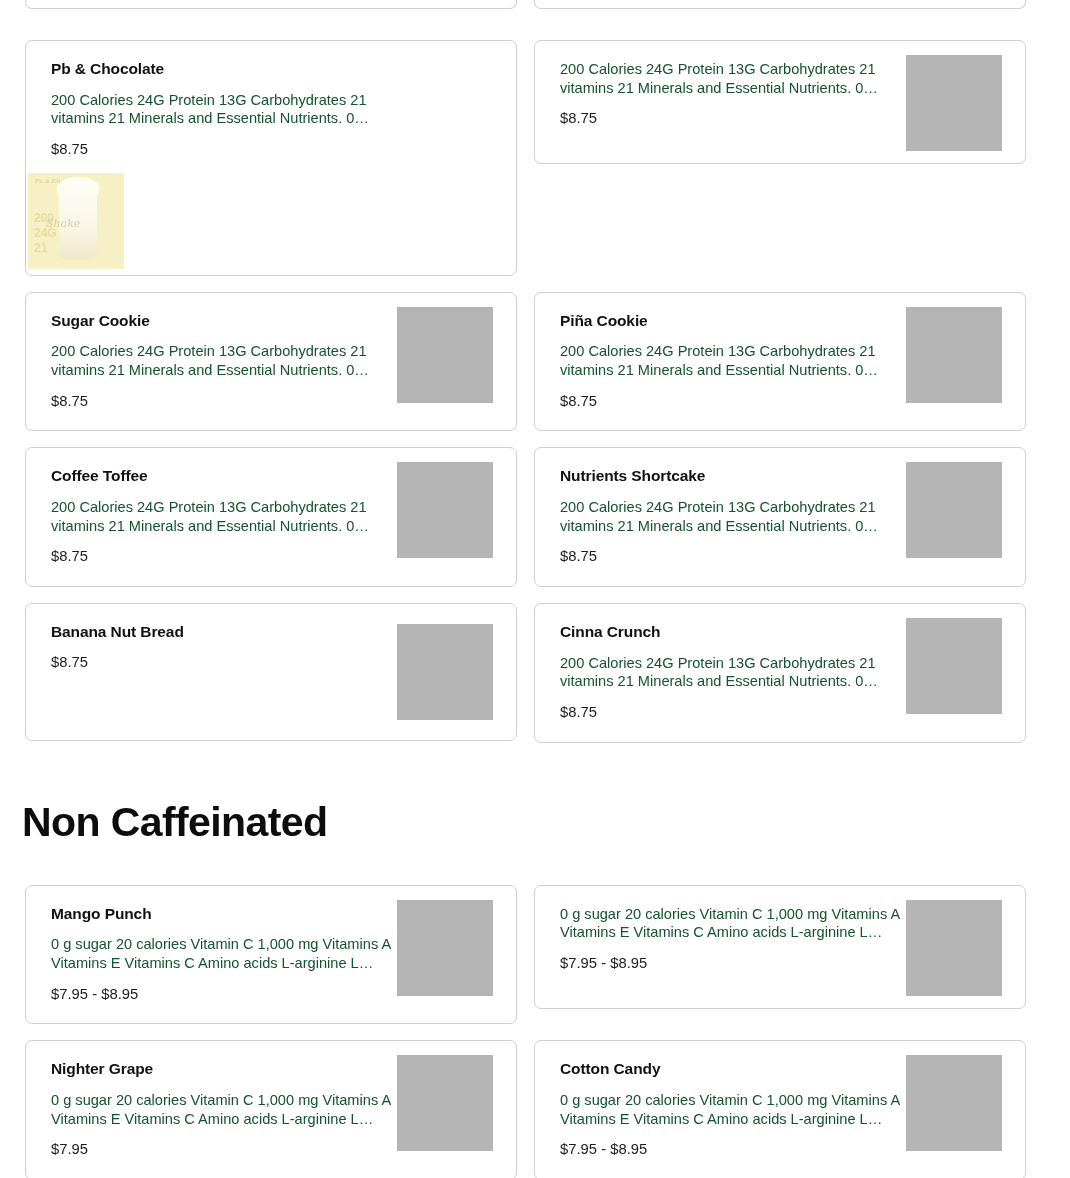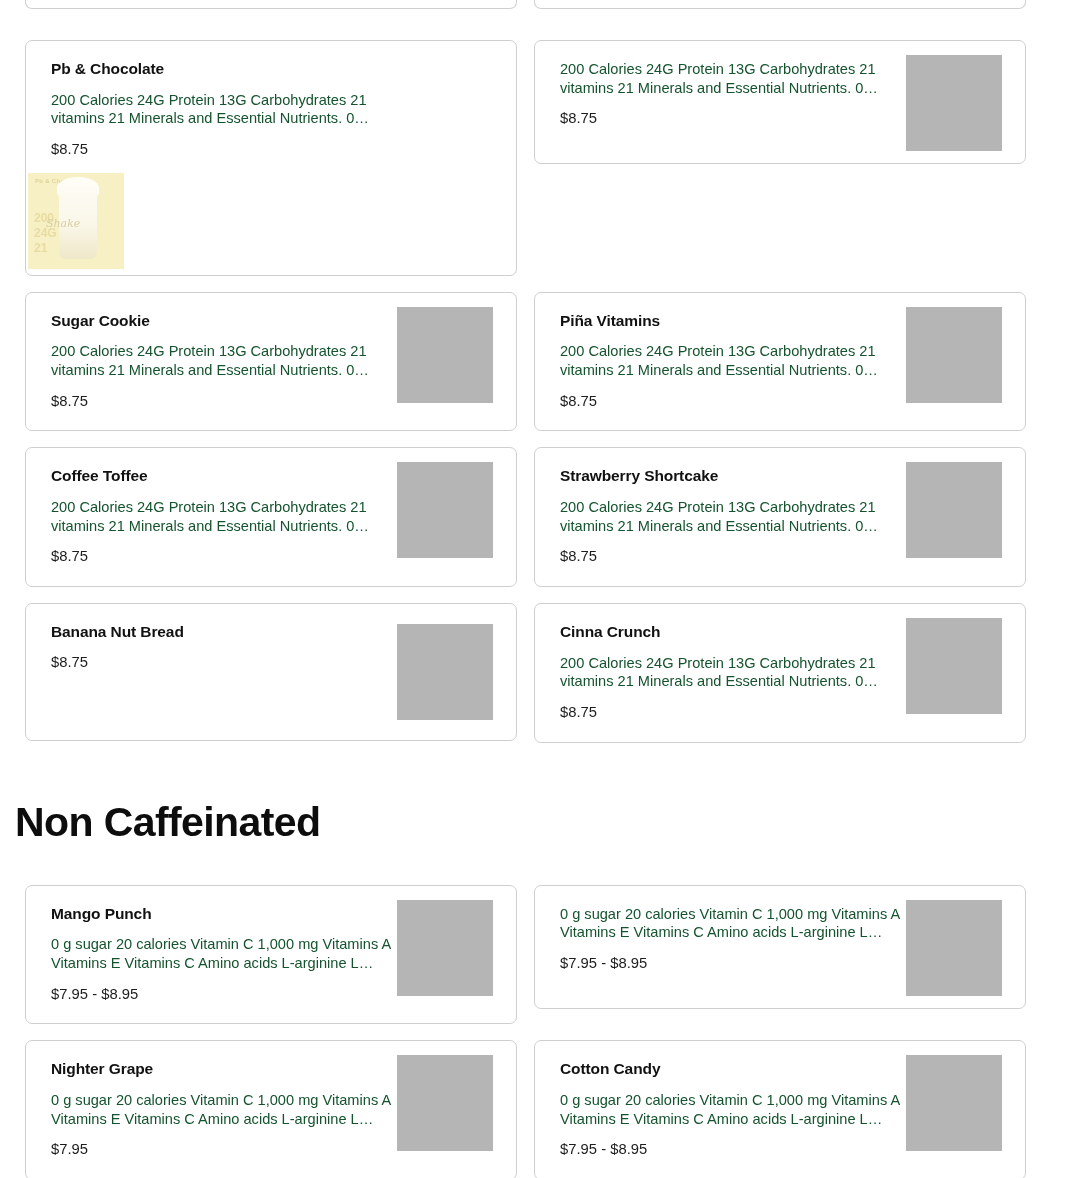--- a/index.html
+++ b/index.html
@@ -28,21 +28,21 @@
     row-gap: 16px;
     padding: 16px 25px;
     align-items: start;
   }
 
   .section-title {
     font-size: 41px;
     font-weight: bold;
     letter-spacing: -0.6px;
     color: #0d0d0d;
-    padding: 0 15px;
+    padding: 0 22px;
     margin-top: 42px;
     margin-bottom: 25px;
     line-height: 1.05;
   }
 
   
   .card {
     position: relative;
     background: #ffffff;
     border: 1px solid #cfcfcf;
@@ -184,37 +184,37 @@
         <div class="card">
           <div class="card-body">
             <div class="card-title">Sugar Cookie</div>
             <div class="card-desc">200 Calories 24G Protein 13G Carbohydrates 21 vitamins 21 Minerals and Essential Nutrients. 0…</div>
             <div class="card-price">$8.75</div>
           </div>
           <div class="card-thumb"></div>
         </div>
         <div class="card">
           <div class="card-body">
-            <div class="card-title">Piña Vitamins</div>
+            <div class="card-title">Piña Cookie</div>
             <div class="card-desc">200 Calories 24G Protein 13G Carbohydrates 21 vitamins 21 Minerals and Essential Nutrients. 0…</div>
             <div class="card-price">$8.75</div>
           </div>
           <div class="card-thumb"></div>
         </div>
         <div class="card">
           <div class="card-body">
             <div class="card-title">Coffee Toffee</div>
             <div class="card-desc">200 Calories 24G Protein 13G Carbohydrates 21 vitamins 21 Minerals and Essential Nutrients. 0…</div>
             <div class="card-price">$8.75</div>
           </div>
           <div class="card-thumb"></div>
         </div>
         <div class="card">
           <div class="card-body">
-            <div class="card-title">Strawberry Shortcake</div>
+            <div class="card-title">Nutrients Shortcake</div>
             <div class="card-desc">200 Calories 24G Protein 13G Carbohydrates 21 vitamins 21 Minerals and Essential Nutrients. 0…</div>
             <div class="card-price">$8.75</div>
           </div>
           <div class="card-thumb"></div>
         </div>
         <div class="card tall">
           <div class="card-body">
             <div class="card-title">Banana Nut Bread</div>
             <div class="card-price">$8.75</div>
           </div>

